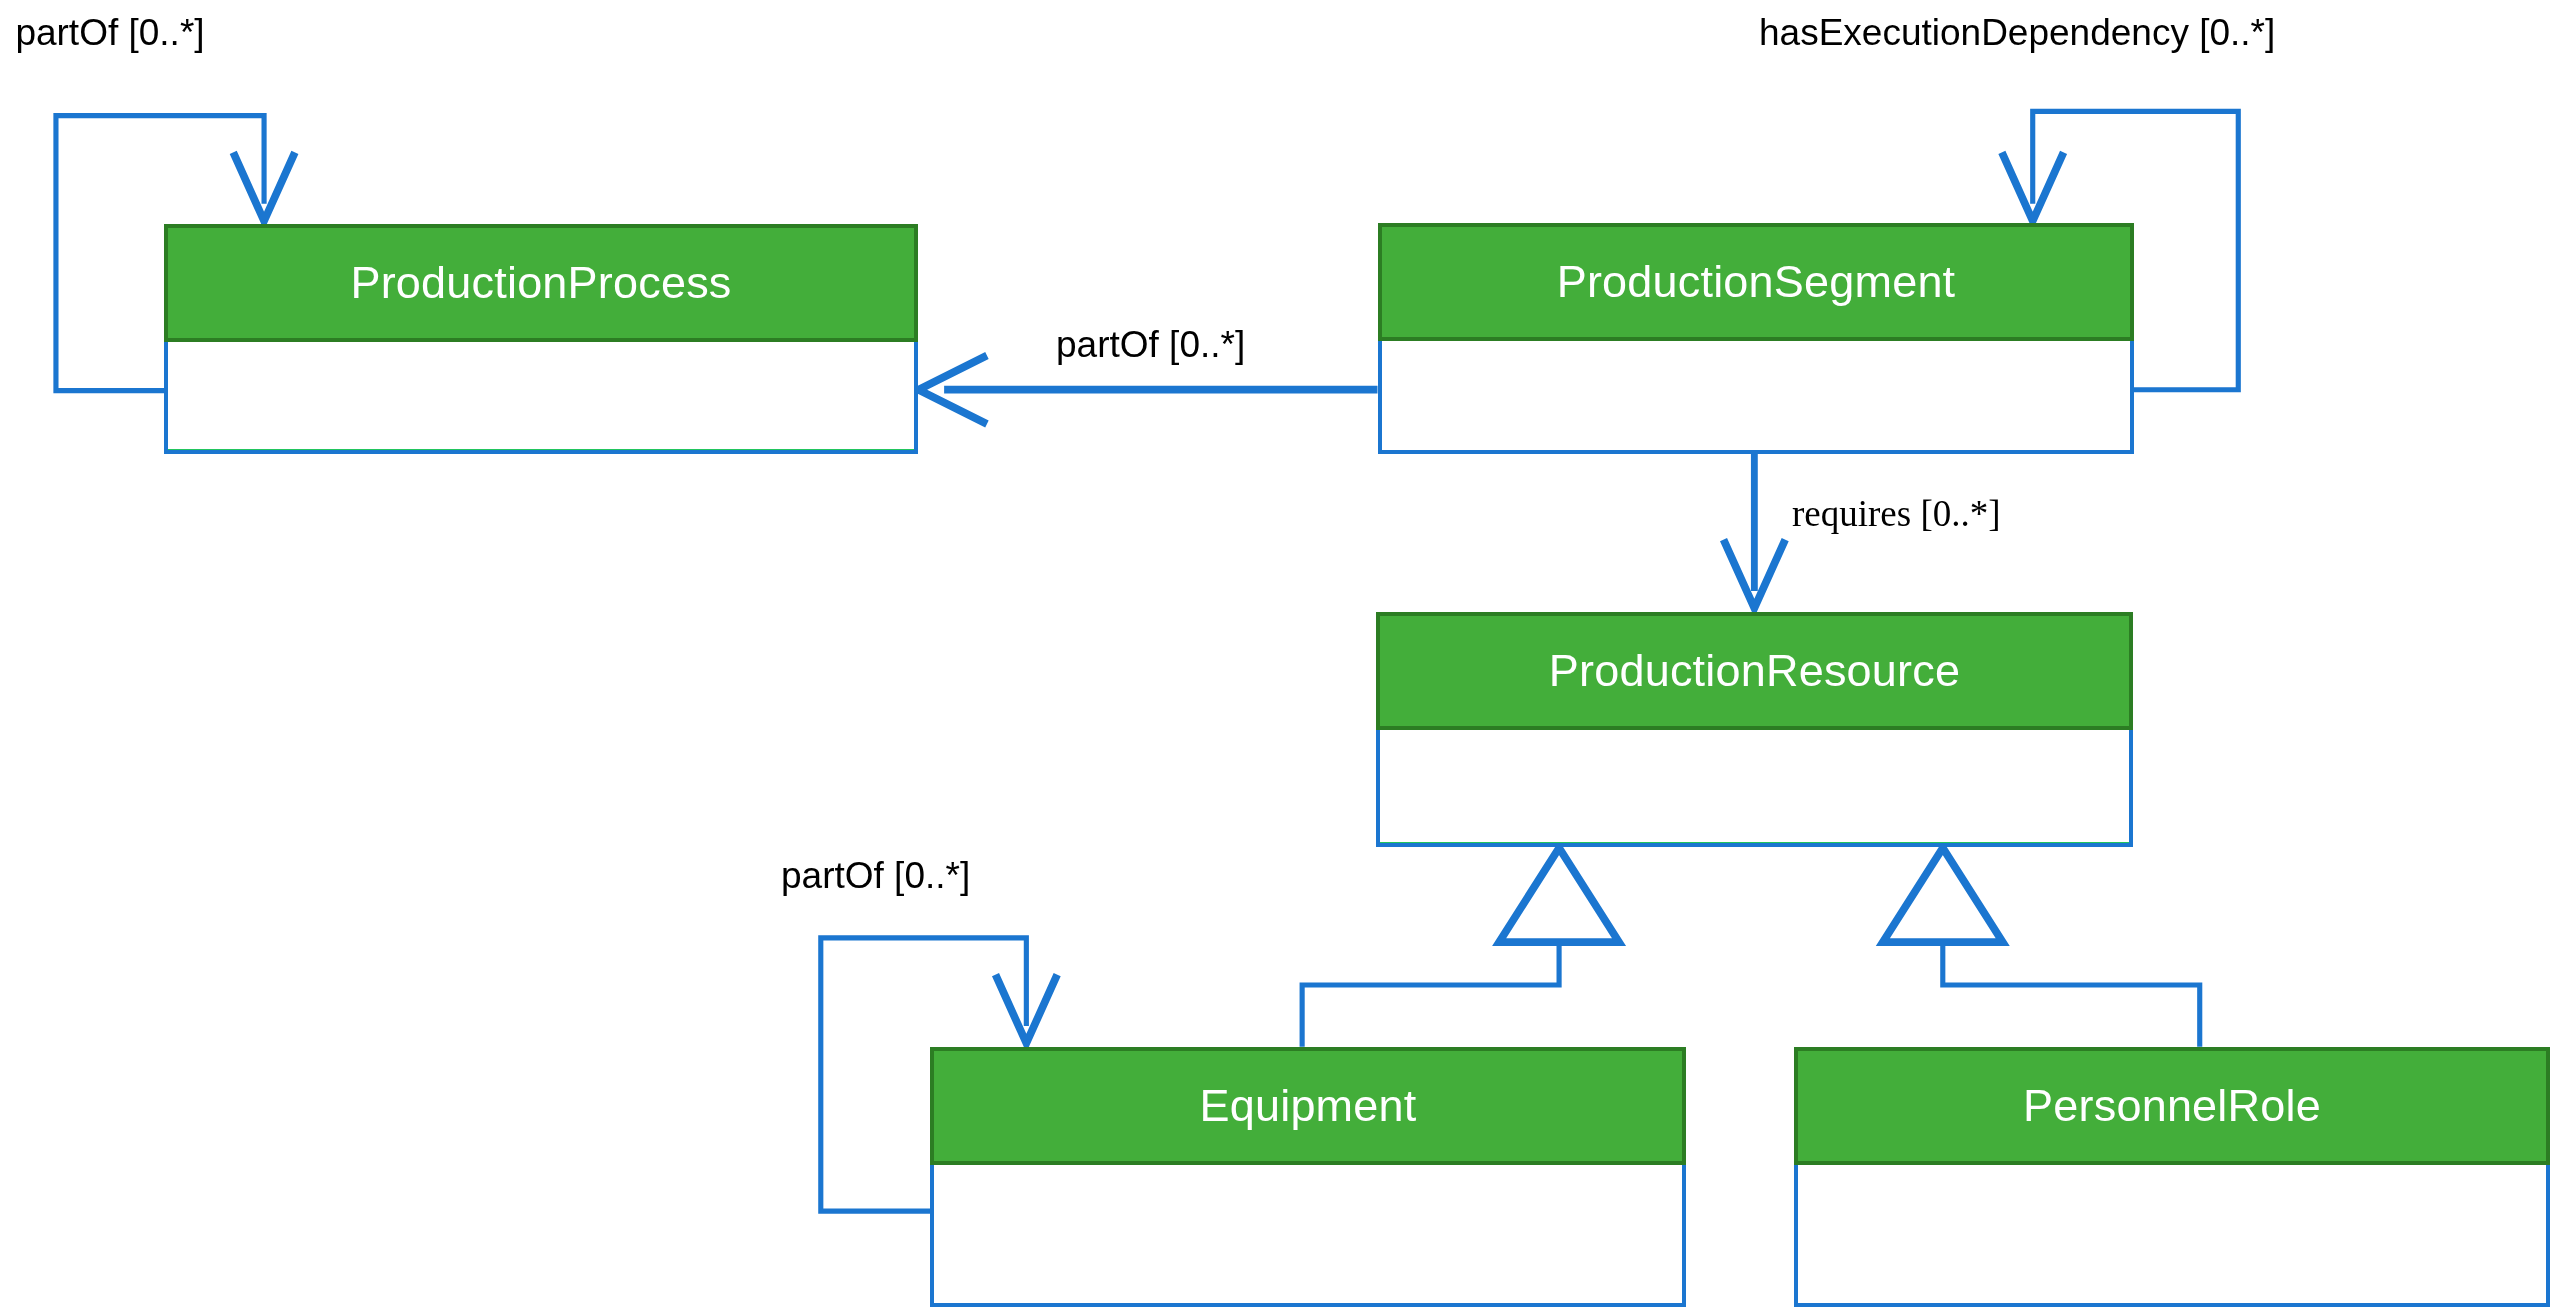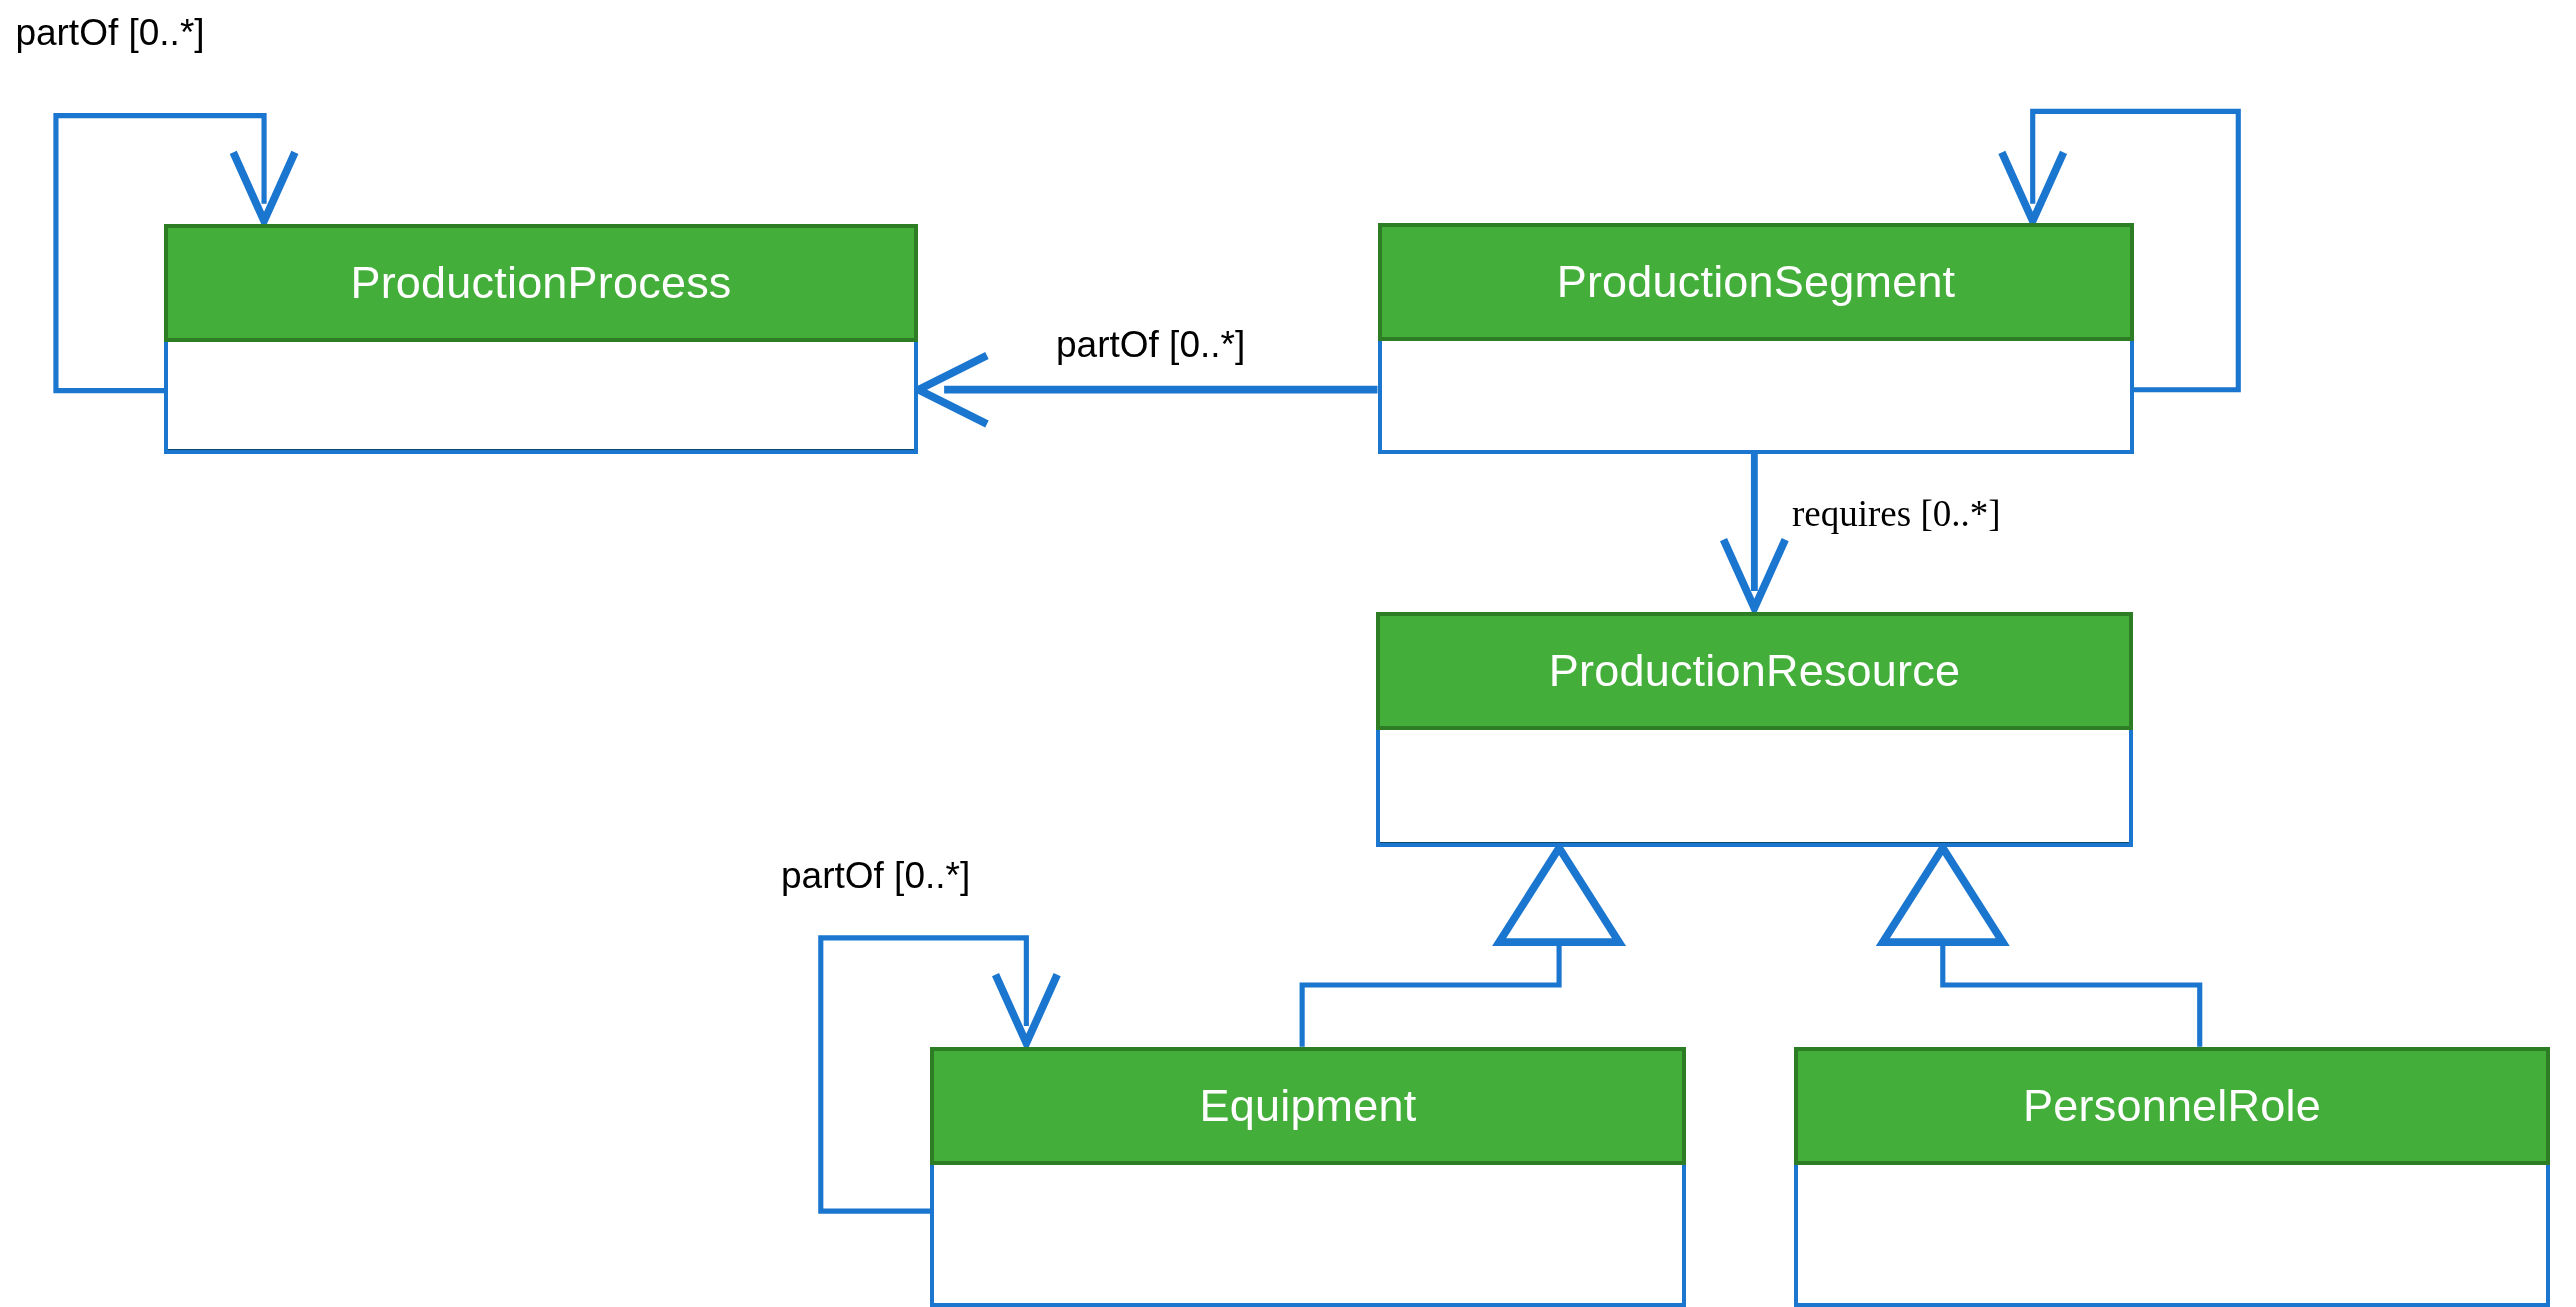--- a/index.html
+++ b/index.html
@@ -21,21 +21,21 @@
   #diagram-svg {
     position: absolute;
     left: 0;
     top: 0;
     width: 2576px;
     height: 1307px;
   }
   .uml-class {
     position: absolute;
     box-sizing: border-box;
-    background: #0c4a6e;
+    background: #22c55e;
     border: 4.3px solid #1b76d0;
     border-top: none;
   }
   .uml-header {
     box-sizing: border-box;
     background: #43ae3a;
     border: 4.3px solid #2c7d23;
     color: #ffffff;
     display: flex;
     align-items: center;
@@ -122,20 +122,21 @@
     <div class="uml-body" style="height:138px;"></div>
   </div>
 
   <div class="uml-class" id="class-equipment" style="left:930px; top:1047px; width:756px; height:260px;">
     <div class="uml-header" style="height:118px; margin:0 -4.3px;">Equipment</div>
     <div class="uml-body" style="height:138px;"></div>
   </div>
 
   <div class="edge-label" style="left:15.4px; top:13.7px;">partOf [0..*]</div>
 
+  <div class="edge-label" style="left:1759px; top:13.7px;">hasExecutionDependency [0..*]</div>
 
   <div class="edge-label" style="left:1056px; top:326px;">partOf [0..*]</div>
 
   <div class="edge-label" style="left:1792px; top:495px;font-family:Liberation Serif, serif;">requires [0..*]</div>
 
   <div class="edge-label" style="left:781px; top:857px;">partOf [0..*]</div>
 
 </div>
 
 

